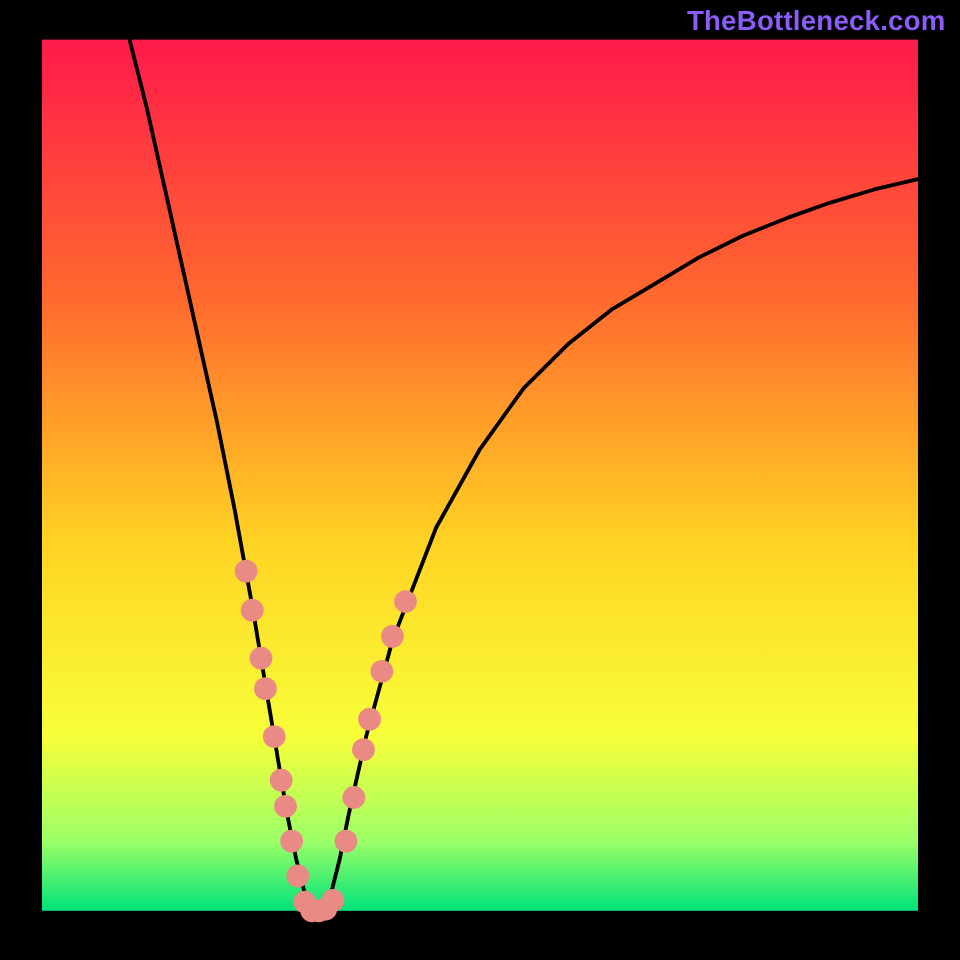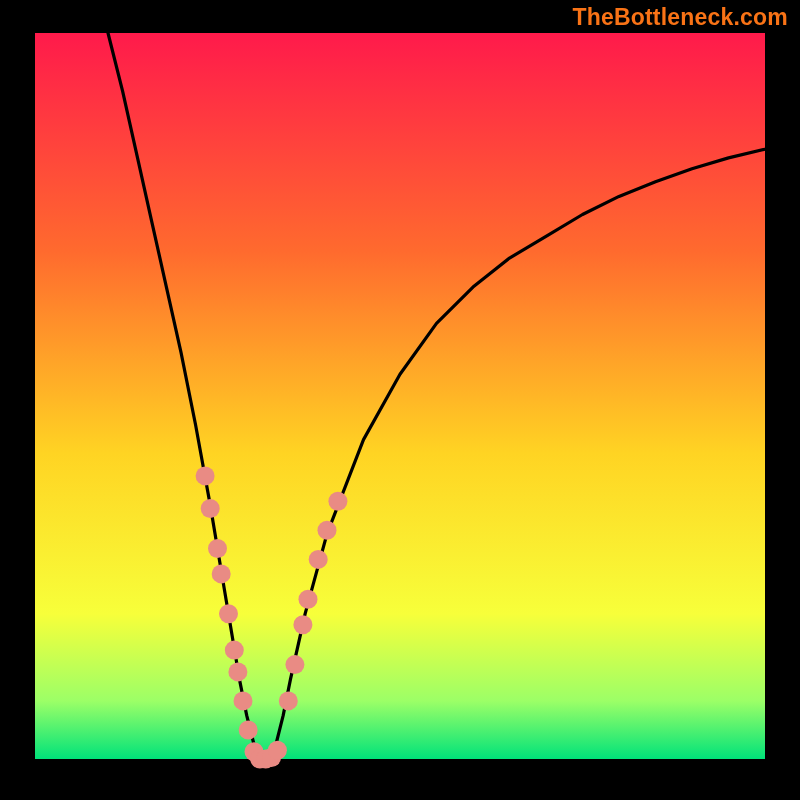--- a/index.html
+++ b/index.html
@@ -14,21 +14,21 @@
   .frame {
     position: relative;
     width: 800px;
     height: 800px;
     background: #000;
   }
   .watermark {
     position: absolute;
     top: 4px;
     right: 12px;
-    color: #f97316;
+    color: #8b5cf6;
     font-size: 23px;
     font-weight: 600;
     letter-spacing: 0.2px;
     z-index: 10;
   }
   svg {
     position: absolute;
     top: 0;
     left: 0;
   }

